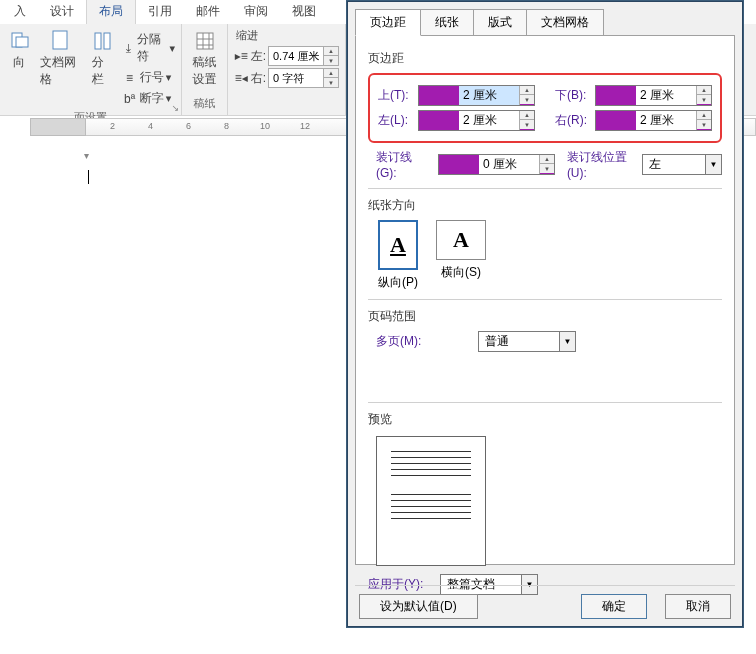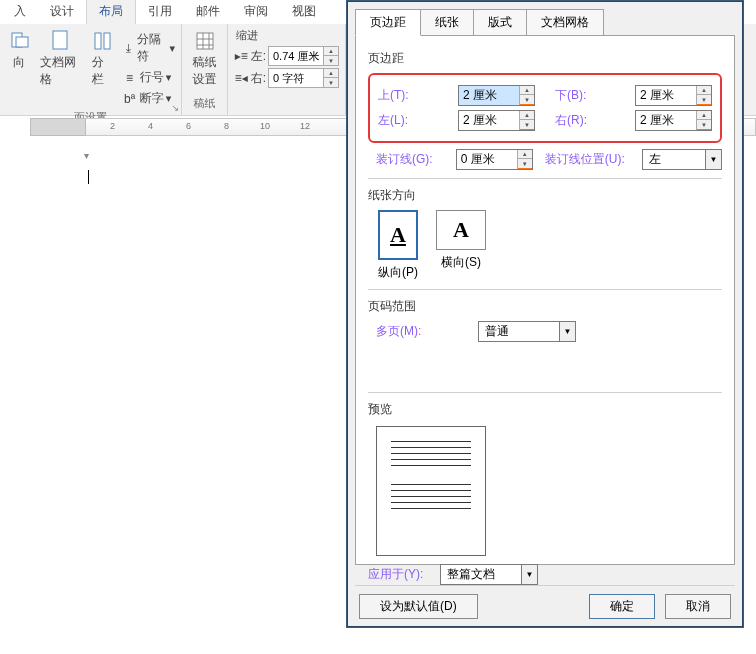--- a/index.html
+++ b/index.html
@@ -37,22 +37,22 @@
 .tb-btn.close { width: 48px; background: linear-gradient(#e04b3a,#c53a2a); color: #fff; font-weight: bold; font-size: 14px; border-left: 1px solid #a83224; }
 
 .tabstrip { display: flex; padding: 8px 8px 0 8px; gap: 0; }
 .dlg-tab { padding: 4px 14px; border: 1px solid #a0a0a0; background: #f7f7f7; cursor: pointer; margin-right: -1px; position: relative; }
 .dlg-tab.active { background: #fff; border-bottom: 1px solid #fff; z-index: 2; }
 .tab-body { border: 1px solid #a0a0a0; margin: -1px 8px 0 8px; background: #fff; padding: 10px 12px 6px 12px; height: 530px; position: relative; }
 
 .section-label { color: #333; margin: 4px 0 6px 0; }
 .red-box { border: 2px solid #e63838; border-radius: 6px; padding: 6px 8px; margin-bottom: 6px; }
 .field-row { display: flex; align-items: center; margin: 4px 0; gap: 6px; }
-.field-row label { width: 76px; color: #8b5cf6; }
-.spin2 { display: inline-flex; border: 1px solid #7a7a7a; background: #f97316; height: 21px; }
+.field-row label { width: 76px; color: #4c1d95; }
+.spin2 { display: inline-flex; border: 1px solid #7a7a7a; background: #a21caf; height: 21px; padding-left: 40px; }
 .spin2 input { border: none; width: 60px; padding: 0 4px; font-size: 12px; outline: none; }
 .spin2.sel input { background: #cde6ff; }
 .combo { display: inline-flex; align-items: center; border: 1px solid #7a7a7a; background: #fff; height: 21px; }
 .combo span { padding: 0 6px; min-width: 62px; }
 .combo .arrow { width: 16px; height: 100%; border-left: 1px solid #7a7a7a; display: flex; align-items: center; justify-content: center; background: #f0f0f0; font-size: 8px; cursor: pointer; }
 hr.sep { border: none; border-top: 1px solid #d0d0d0; margin: 8px 0; }
 
 .orient-row { display: flex; gap: 18px; margin: 6px 0 4px 10px; }
 .orient-btn { display: flex; flex-direction: column; align-items: center; gap: 4px; cursor: pointer; }
 .orient-box { width: 44px; height: 48px; border: 1px solid #888; background: #fff; display: flex; align-items: center; justify-content: center; }
@@ -304,18 +304,18 @@
       <label style="width:66px">应用于(Y):</label>
       <div class="combo">
           <span style="min-width:80px">整篇文档</span>
           <div class="arrow">▼</div>
         </div>
     </div>
   </div>
 
   <div class="button-row">
     <div class="dlg-btn">设为默认值(D)</div>
-    <div style="display:flex;gap:10px">
+    <div style="display:flex;gap:18px">
       <div class="dlg-btn primary">确定</div>
       <div class="dlg-btn">取消</div>
     </div>
   </div>
 </div>
 
 </body></html>

